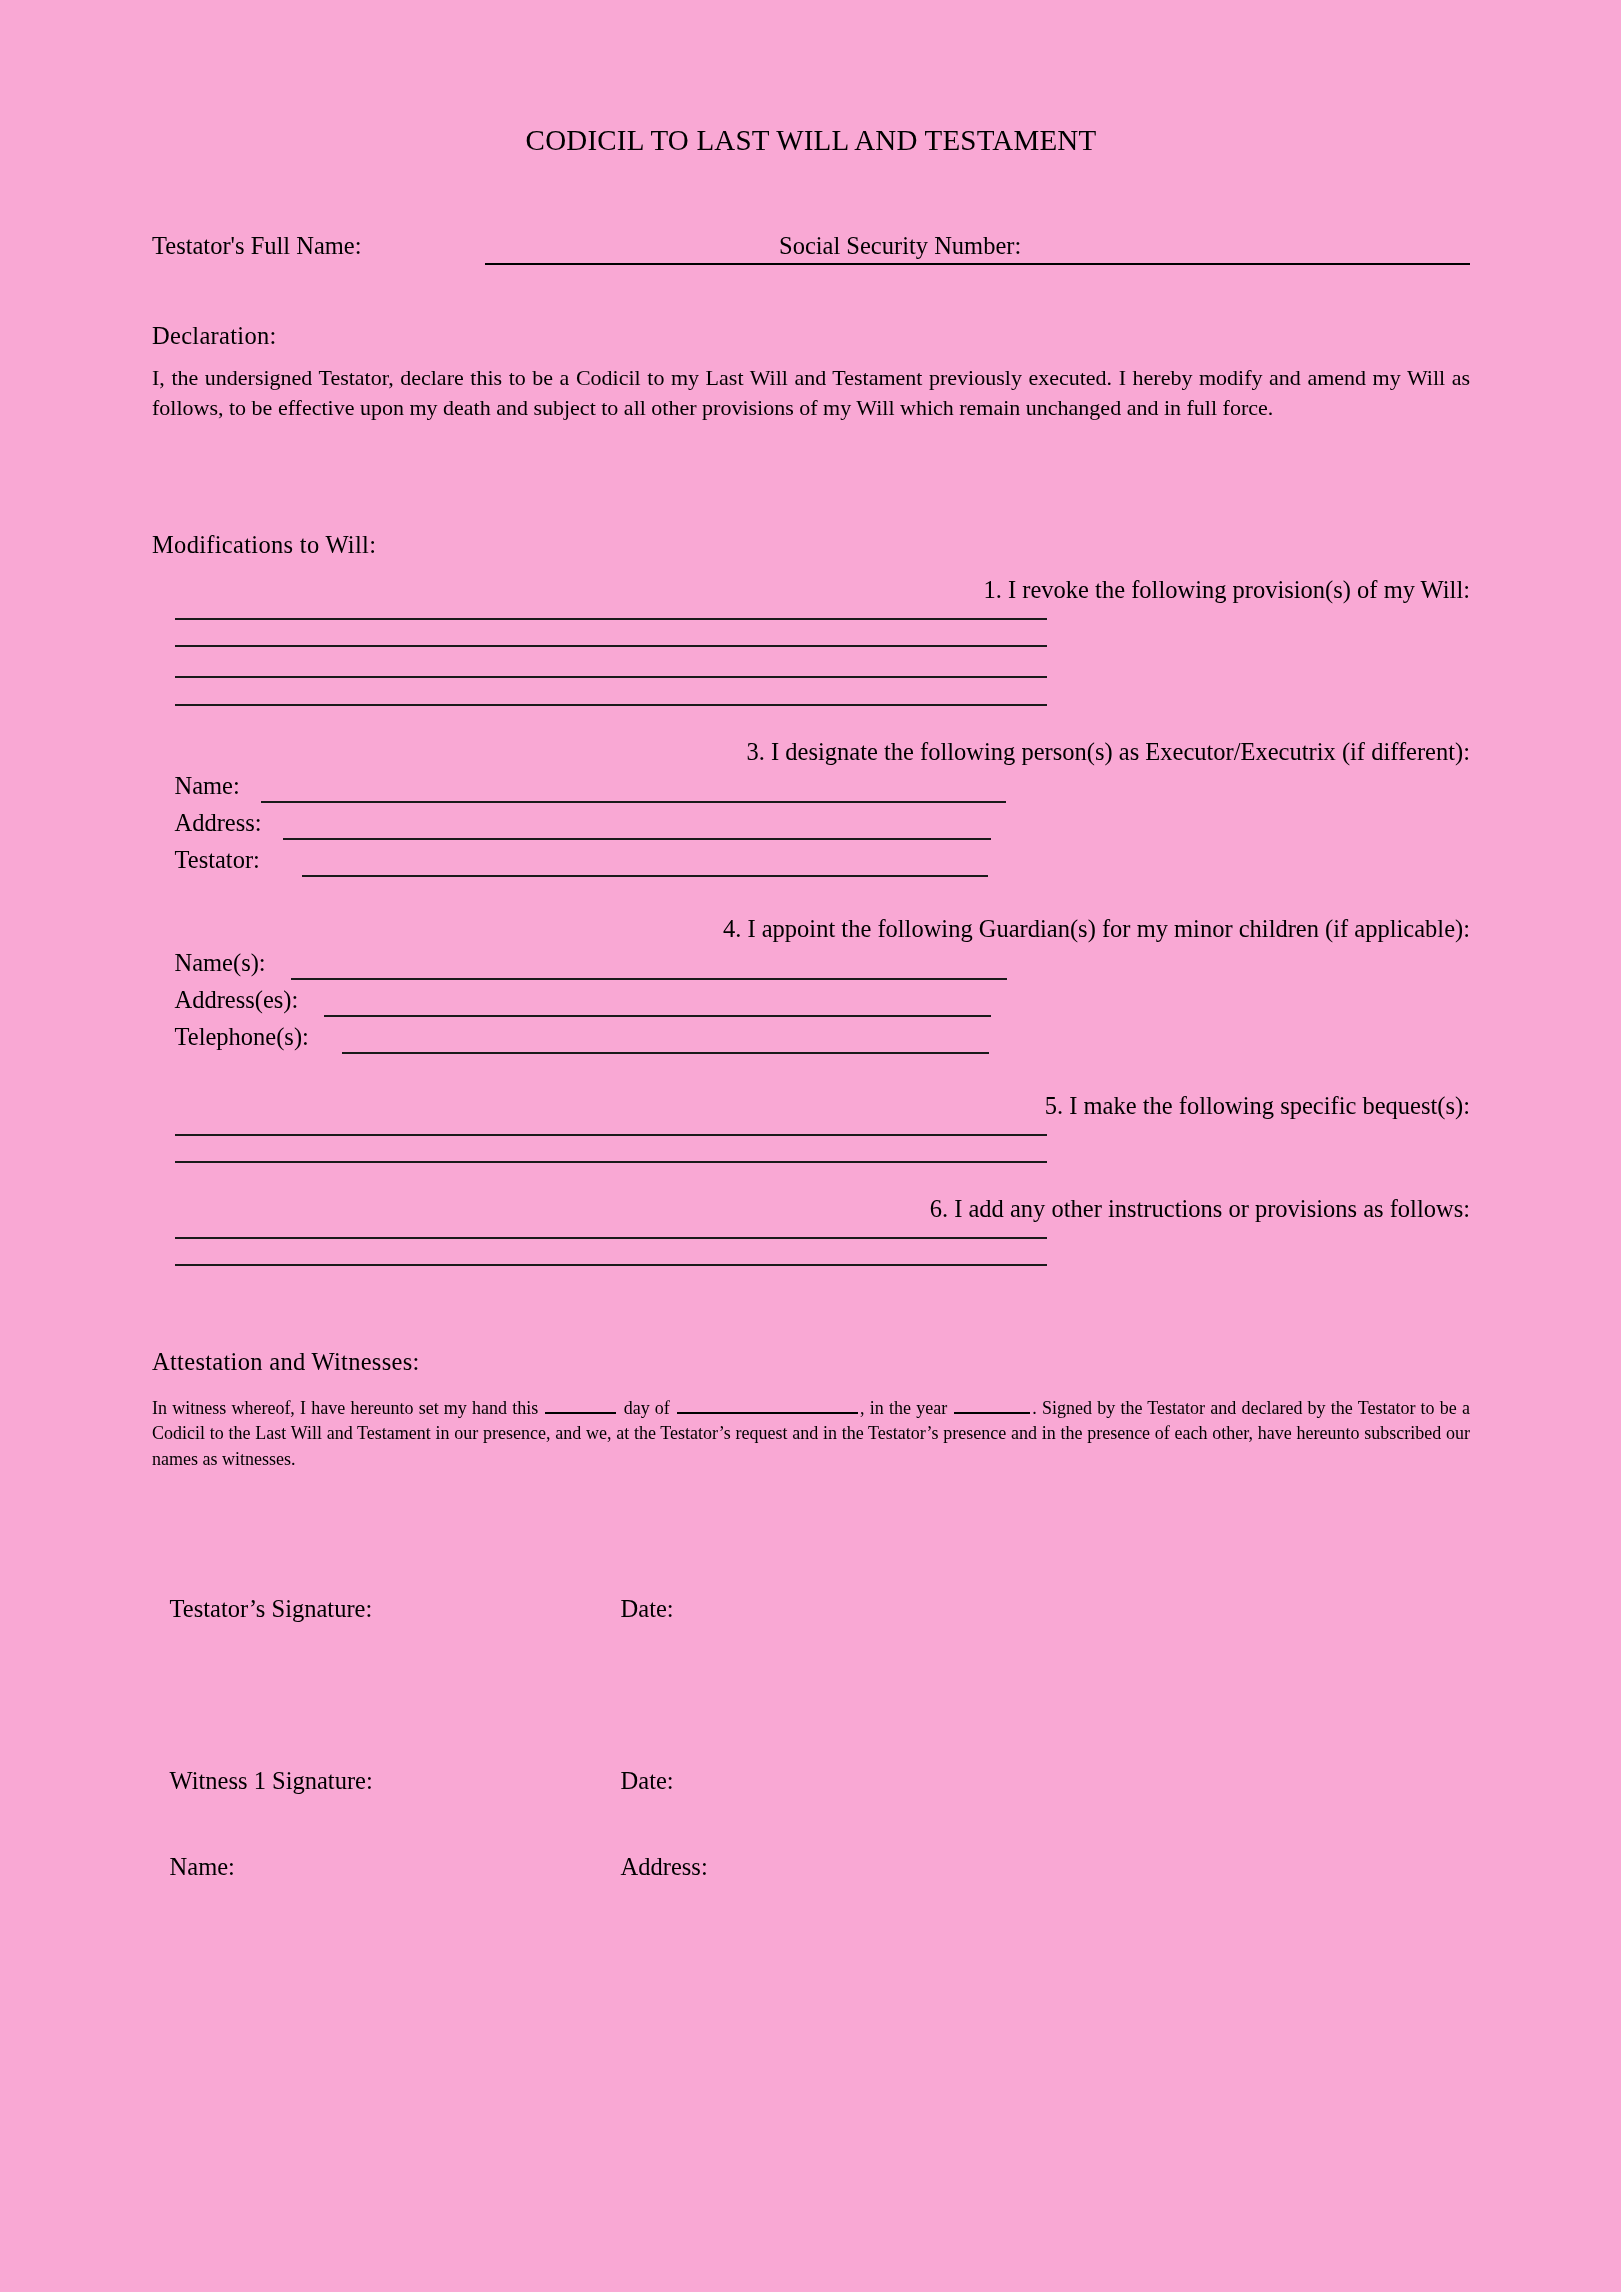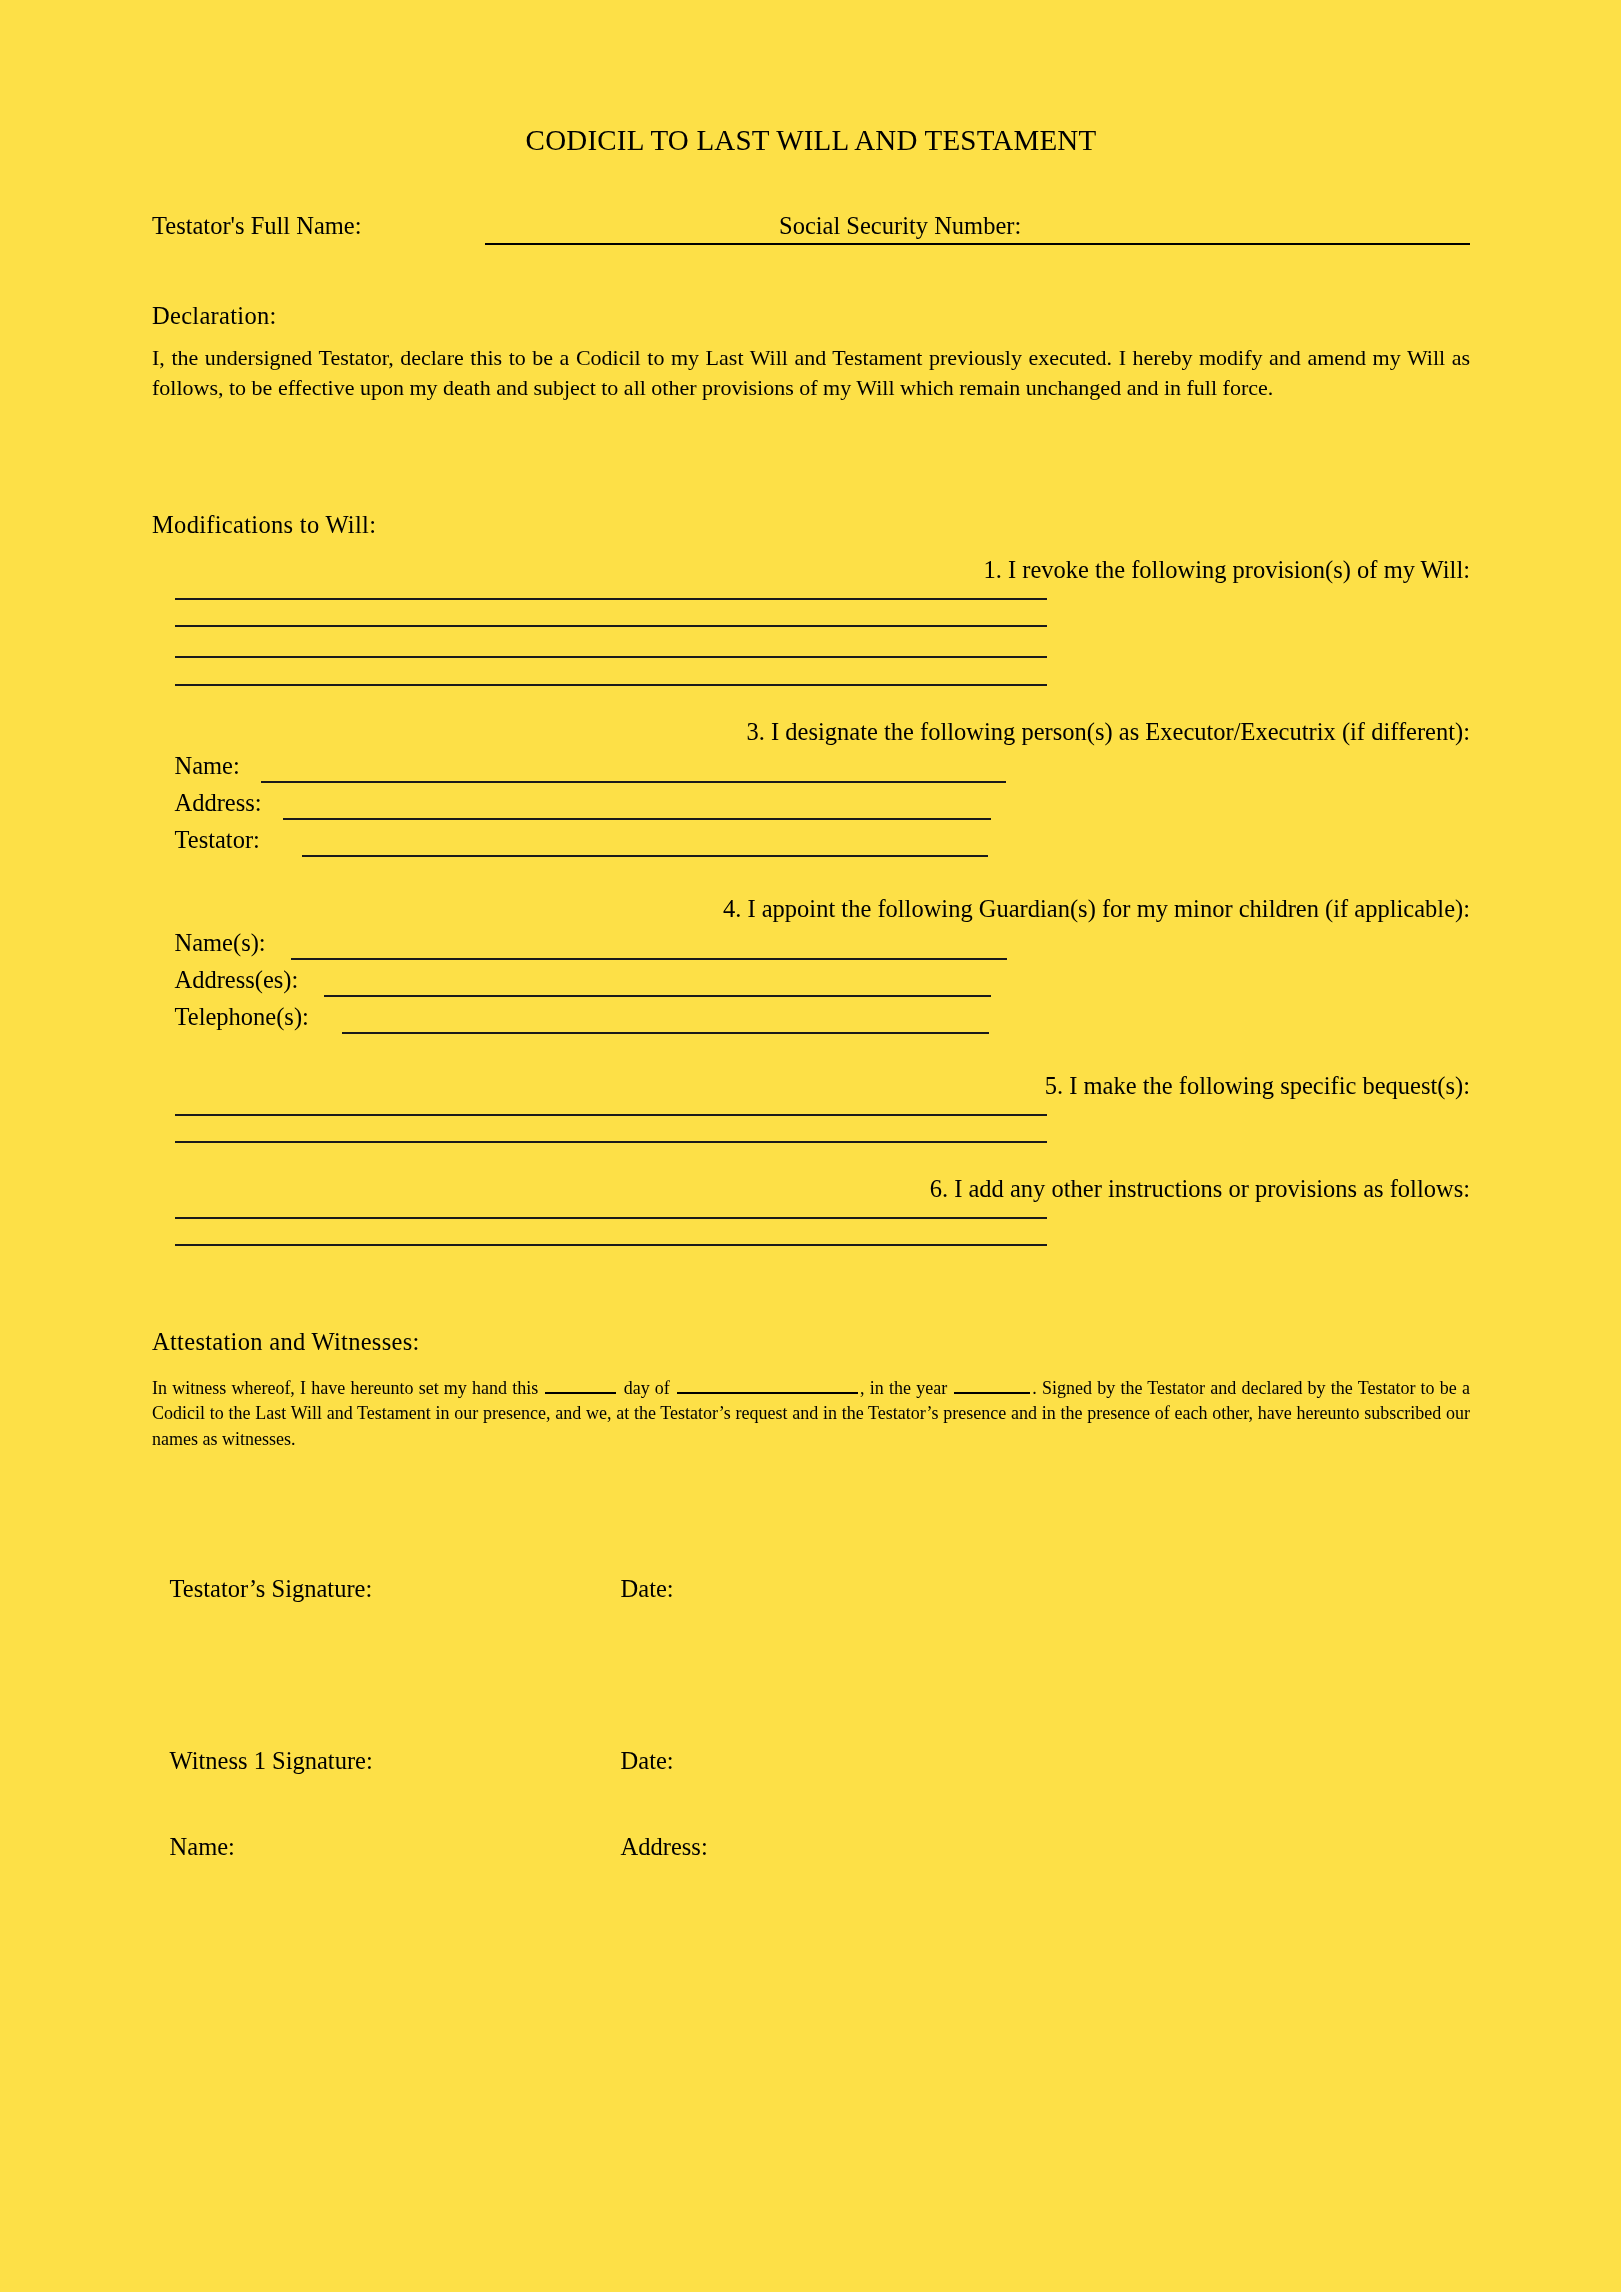--- a/index.html
+++ b/index.html
@@ -8,21 +8,21 @@
     background: #ffffff;
   }
   body {
     font-family: "Liberation Serif", "DejaVu Serif", serif;
     color: #000000;
   }
   .page {
     position: relative;
     width: 1621px;
     height: 2293px;
-    background: #fde047;
+    background: #f9a8d4;
     overflow: hidden;
   }
   .doc {
     position: absolute;
     left: 152px;
     top: 0;
     width: 1318px;
     height: 2293px;
   }
 
@@ -33,21 +33,21 @@
     letter-spacing: 0.2px;
     margin: 0;
     padding-top: 123px;
     font-weight: normal;
     line-height: 1.2;
   }
 
   
   .header-row {
     position: relative;
-    margin-top: 54px;
+    margin-top: 74px;
     height: 43px;
     font-size: 24.5px;
   }
   .header-row .hdr-name-label {
     position: absolute;
     left: 0;
     top: 0;
     white-space: nowrap;
   }
   .header-row .hdr-ssn-label {

